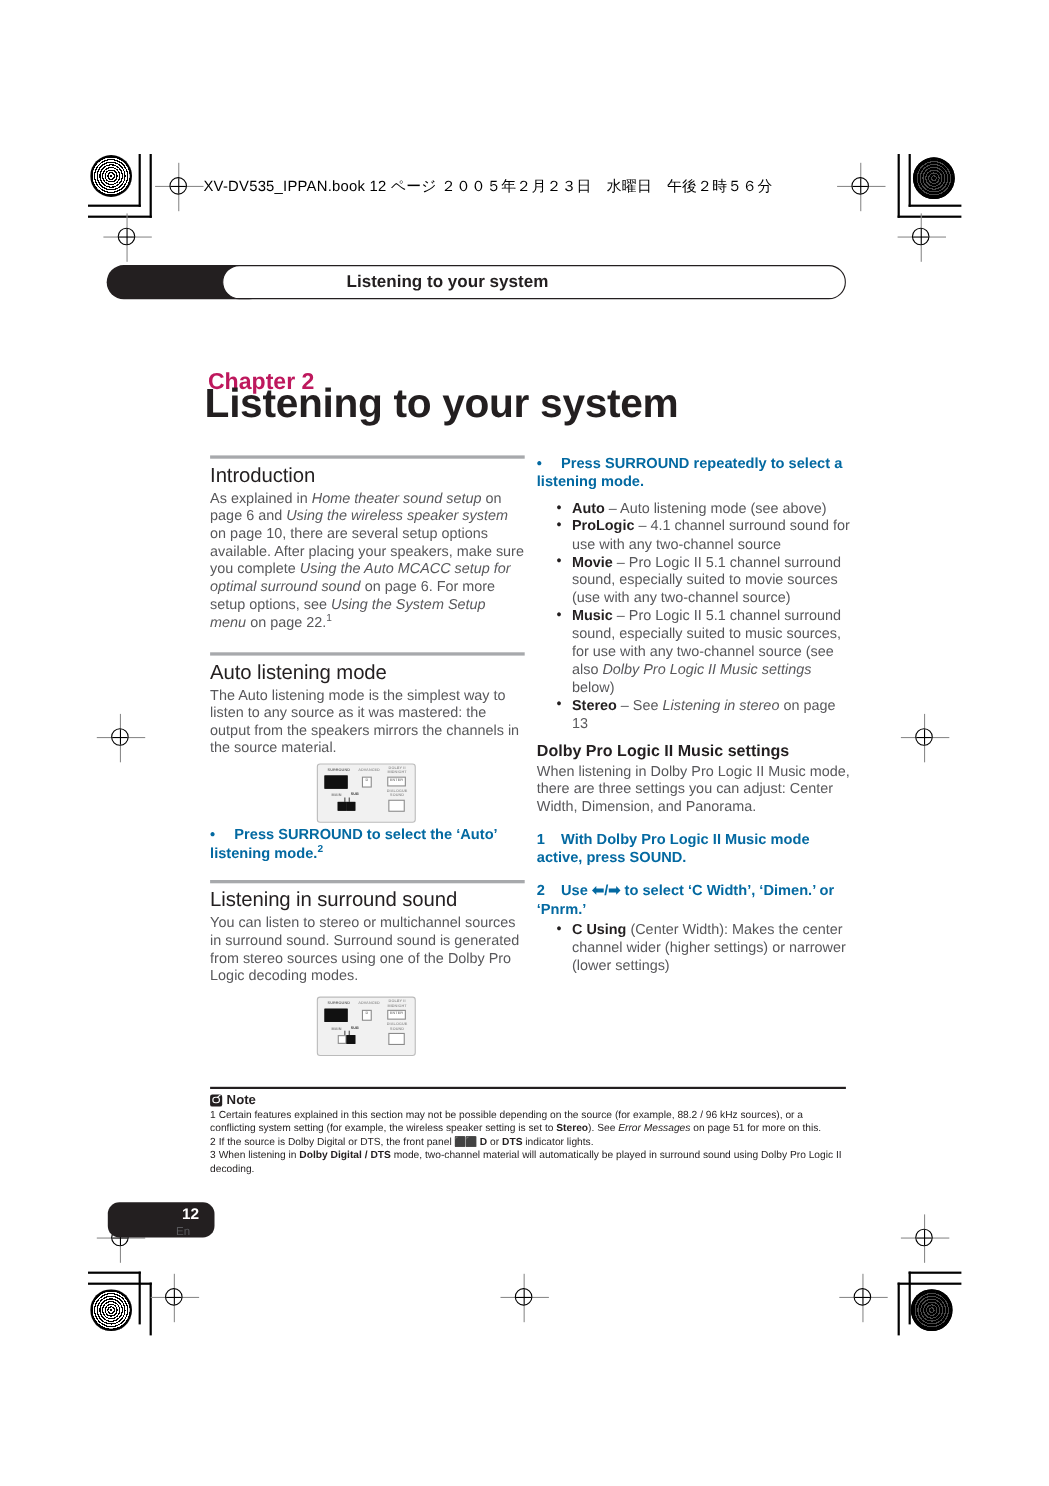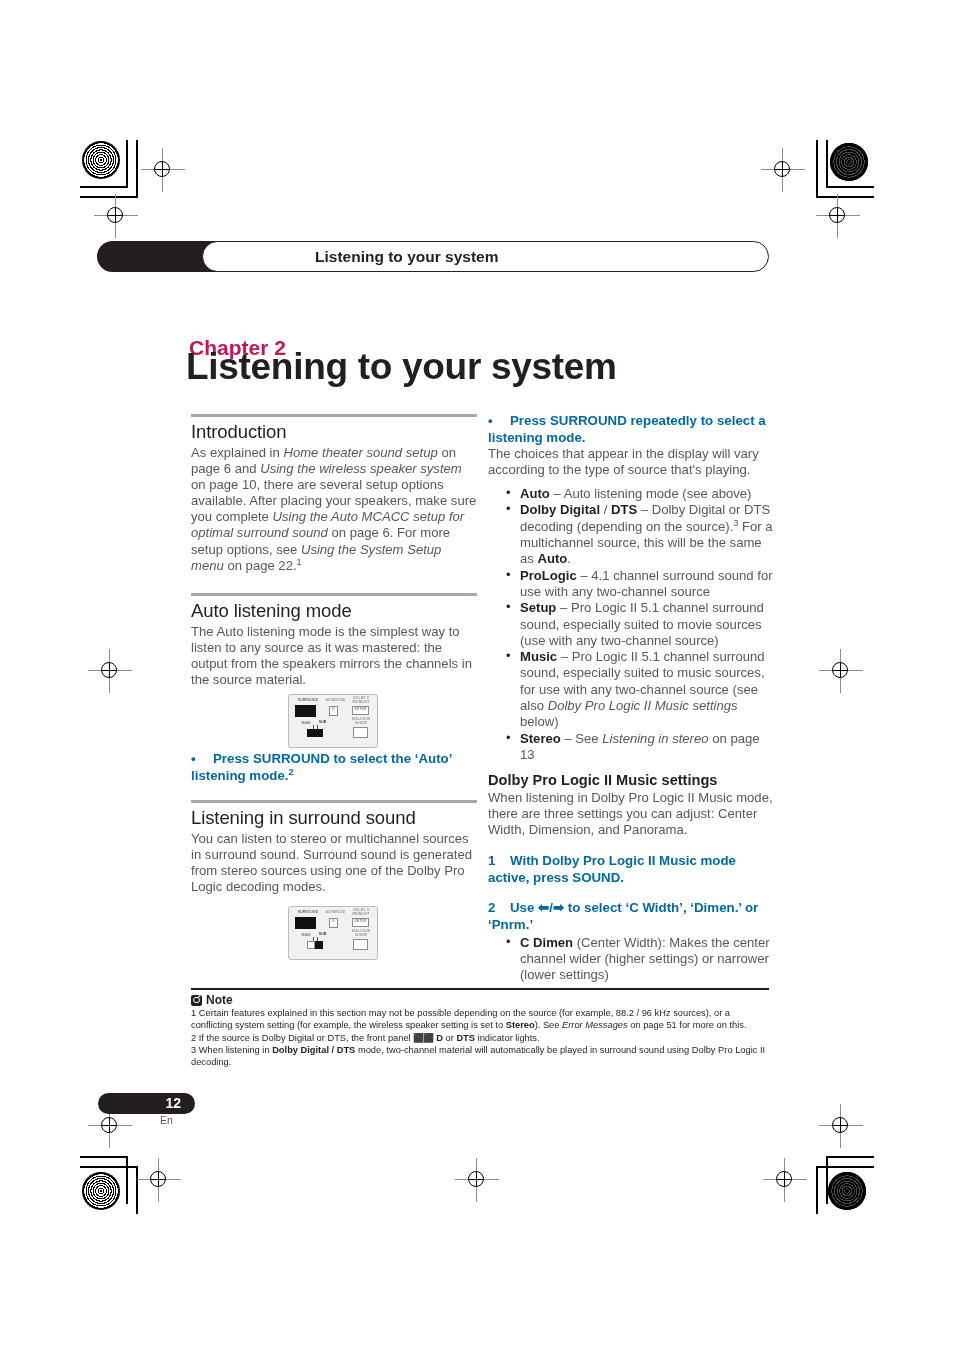--- a/index.html
+++ b/index.html
@@ -121,21 +121,21 @@
   }
   .notetitle{font-size:12px;font-weight:bold;color:#231f20;}
   .notes{font-size:9.3px;line-height:11.6px;color:#231f20;margin-top:1px;}
   .notes b{font-weight:bold;color:#231f20;}
   .notes i{font-style:italic;}
   .ddlogo{
     display:inline-block;font-weight:bold;letter-spacing:-1px;font-size:9px;
   }
 
   
-  .pagenum{position:absolute;left:98px;top:1093px;width:97px;height:21px;background:#231f20;border-radius:10.5px;}
+  .pagenum{position:absolute;left:98px;top:1093px;width:97px;height:32px;background:#231f20;border-radius:10.5px;}
   .pagenum span{position:absolute;right:14px;top:2px;color:#fff;font-size:14px;font-weight:bold;}
   .pagelang{position:absolute;left:160px;top:1114px;font-size:10.5px;color:#58585b;}
 </style>
 </head>
 <body>
 
 <div class="page">
 
   <div class="cropline" style="left:80px;top:186px;width:48px;height:1.6px;"></div>
   <div class="cropline" style="left:126px;top:140px;width:1.6px;height:48px;"></div>
@@ -199,20 +199,21 @@
       <div class="bv"></div>
   </div>
   <div class="regmark" style="left:828px;top:1113px;">
     <div class="h"></div>
       <div class="v"></div>
       <div class="ring"></div>
       <div class="bh"></div>
       <div class="bv"></div>
   </div>
 
+  <div class="bookline">XV-DV535_IPPAN.book   12 ページ   ２００５年２月２３日　水曜日　午後２時５６分</div>
 
   <div class="runhead">
     <div class="chipnum">
       <span>02</span>
     </div>
     <div class="pill">
       <span>Listening to your system</span>
     </div>
   </div>
 
@@ -280,48 +281,46 @@
     <div class="lab" style="left:27px;top:26px;width:13px;color:#3a3a3a;">SUB</div>
     <div class="tick" style="left:24px;top:30px;width:1px;height:4px;"></div>
     <div class="tick" style="left:28px;top:30px;width:1px;height:4px;"></div>
     <div class="box" style="left:18px;top:34px;width:8px;height:8px;"></div>
     <div class="box filled" style="left:26px;top:34px;width:8px;height:8px;"></div>
   </div>
 
   <div class="col colR">
 
     <div class="step"><span class="bul">•</span><span>Press SURROUND repeatedly to select a listening mode.</span></div>
-    <p>The choices that appear in the display will vary according to the type of source that's playing.</p>
 
     <div class="gap-s"></div>
 
     <ul class="blist">
       <li><b>Auto</b><span> – </span><span>Auto listening mode (see above)</span></li>
-      <li><b>Dolby Digital</b><span> / </span><b>DTS</b><span> – </span><span>Dolby Digital or DTS decoding (depending on the source).</span><sup>3</sup><span> For a multichannel source, this will be the same as </span><b>Auto</b><span>.</span></li>
       <li><b>ProLogic</b><span> – </span><span>4.1 channel surround sound for use with any two-channel source</span></li>
-      <li><b>Setup</b><span> – </span><span>Pro Logic II 5.1 channel surround sound, especially suited to movie sources (use with any two-channel source)</span></li>
+      <li><b>Movie</b><span> – </span><span>Pro Logic II 5.1 channel surround sound, especially suited to movie sources (use with any two-channel source)</span></li>
       <li><b>Music</b><span> – </span><span>Pro Logic II 5.1 channel surround sound, especially suited to music sources, for use with any two-channel source (see also </span><i>Dolby Pro Logic II Music settings</i><span> below)</span></li>
       <li><b>Stereo</b><span> – </span><span>See </span><i>Listening in stereo</i><span> on page 13</span></li>
     </ul>
 
     <div class="gap-s"></div>
 
     <h3 class="sub">Dolby Pro Logic II Music settings</h3>
     <p>When listening in Dolby Pro Logic II Music mode, there are three settings you can adjust: Center Width, Dimension, and Panorama.</p>
 
     <div class="gap"></div>
 
     <div class="step"><span class="num">1</span><span>With Dolby Pro Logic II Music mode active, press SOUND.</span></div>
 
     <div class="gap"></div>
 
     <div class="step"><span class="num">2</span><span>Use </span><span>⬅</span><span>/</span><span>➡</span><span> to select ‘C Width’, ‘Dimen.’ or ‘Pnrm.’</span></div>
 
     <ul class="blist" style="margin-top:2px;">
-      <li><b>C Dimen</b><span> (Center Width): Makes the center channel wider (higher settings) or narrower (lower settings)</span></li>
+      <li><b>C Using</b><span> (Center Width): Makes the center channel wider (higher settings) or narrower (lower settings)</span></li>
     </ul>
   </div>
 
   <div class="notewrap">
     <div class="topbar"></div>
     <div class="noterow">
       <div class="noteicon"></div>
       <div class="notetitle">Note</div>
     </div>
     <div class="notes"><span>1</span> <span>Certain features explained in this section may not be possible depending on the source (for example, 88.2 / 96 kHz sources), or a conflicting system setting (for example, the wireless speaker setting is set to </span><b>Stereo</b><span>). See </span><i>Error Messages</i><span> on page 51 for more on this.</span></div>

